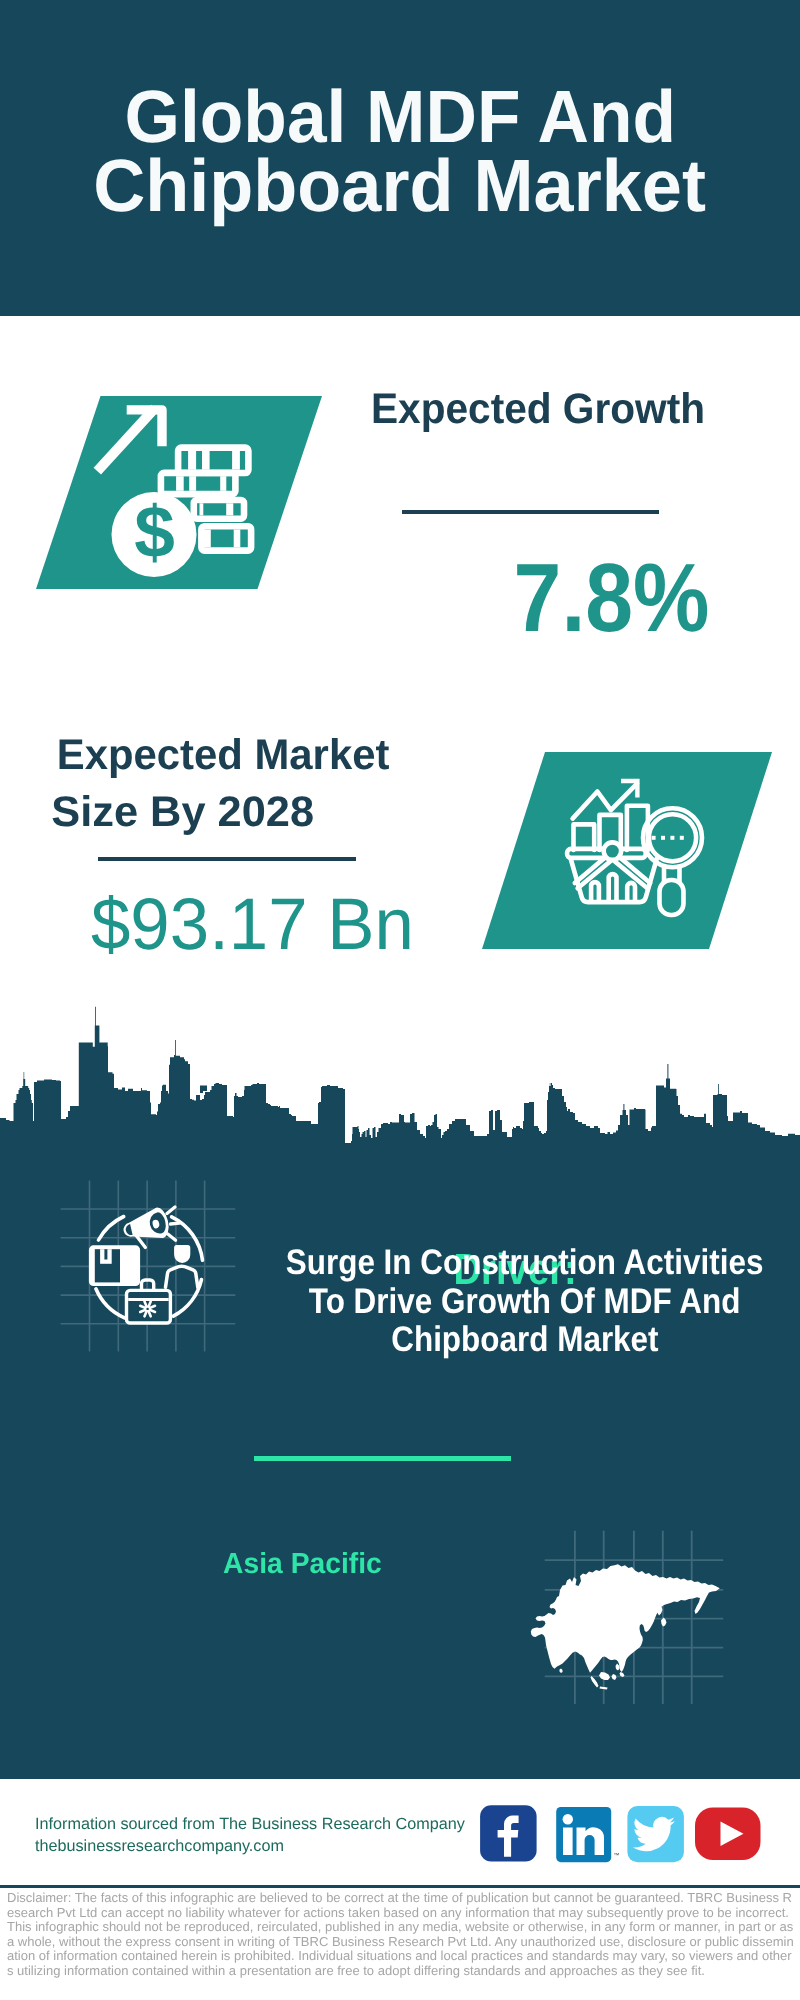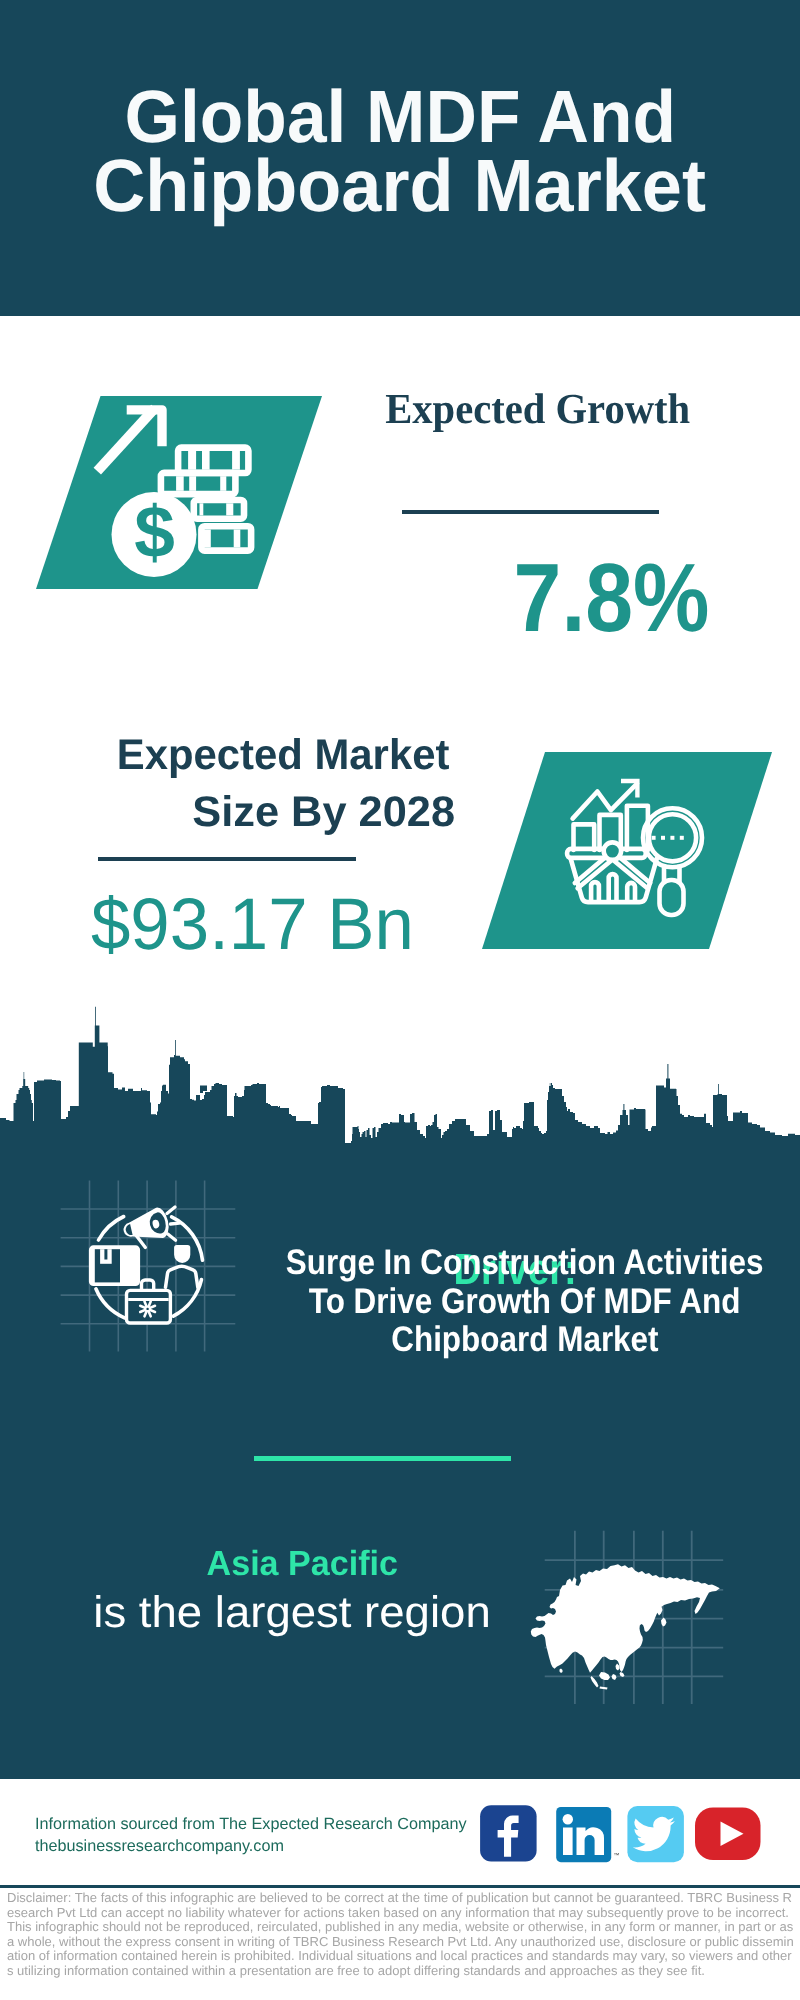--- a/index.html
+++ b/index.html
@@ -22,31 +22,31 @@
 
   
   .par{background:#1e948b;}
   .par1{left:36px;top:396px;width:286px;height:193px;
         clip-path:polygon(64.5px 0, 286px 0, 221.5px 193px, 0 193px);}
   .par2{left:482px;top:752px;width:290px;height:197px;
         clip-path:polygon(63px 0, 290px 0, 227px 197px, 0 197px);}
 
   
   .s1-title{left:338px;top:381px;width:400px;color:#1c4052;font-size:42.8px;font-weight:bold;
-            line-height:57px;text-align:center;font-family:Liberation Serif, serif;}
+            line-height:57px;text-align:center;}
   .s1-title .l1{transform:scaleX(0.949);}
   .s1-title .l2{transform:scaleX(0.983);}
   .s1-rule{left:402px;top:510px;width:257px;height:4px;background:#1c4052;}
   .s1-val{left:322px;top:551px;width:400px;color:#1e948b;font-size:97px;font-weight:bold;
           line-height:94px;text-align:right;}
   .s1-val .sq{transform:scaleX(0.886);}
 
   
   .s2-title{left:53px;top:727px;width:400px;color:#1c4052;font-size:42.8px;font-weight:bold;
-            line-height:57px;text-align:right;}
+            line-height:57px;text-align:left;}
   .s2-title .l1{transform:scaleX(0.978);}
   .s2-title .l2{transform:scaleX(1.013);}
   .s2-rule{left:98px;top:857px;width:258px;height:4px;background:#1c4052;}
   .s2-val{left:52px;top:888px;width:400px;color:#1e948b;font-size:73px;font-weight:normal;
           line-height:73px;text-align:center;}
   .s2-val .sq{transform:scaleX(0.970);}
 
   
   .darkbody{left:0;top:1148px;width:800px;height:631px;background:#17475a;}
   .skyline{left:0;top:1004px;width:800px;height:146px;}
@@ -54,21 +54,21 @@
   
   .driver-label{left:315px;top:1249px;width:400px;color:#2ee5a8;font-size:43.5px;font-weight:bold;
                 line-height:42px;text-align:center;}
   .driver-label .sq{transform:scaleX(0.880);}
   .driver-text{left:225px;top:1243px;width:600px;color:#ffffff;font-size:35.5px;font-weight:bold;
                line-height:38.5px;text-align:center;}
   .driver-text .sq{transform:scaleX(0.886);}
   .mid-rule{left:254px;top:1456px;width:257px;height:5px;background:#2ee5a8;}
 
   
-  .region-label{left:102px;top:1543px;width:400px;color:#2ee5a8;font-size:35px;font-weight:bold;
+  .region-label{left:102px;top:1543px;width:400px;color:#2ee5a8;font-size:29px;font-weight:bold;
                 line-height:42px;text-align:center;}
   .region-label .sq{transform:scaleX(0.974);}
   .region-text{left:92px;top:1588px;width:400px;color:#ffffff;font-size:44px;font-weight:normal;
                line-height:50px;text-align:center;}
   .region-text .sq{transform:scaleX(1.035);}
 
   
   .footer{left:0;top:1779px;width:800px;height:108px;background:#fff;}
   .src{left:35px;top:1813px;color:#1d6b5c;font-size:16.2px;line-height:22px;white-space:nowrap;}
   .socialsvg{left:0;top:0;}
@@ -220,41 +220,40 @@
   <div class="abs driver-label"><span class="sq">Driver:</span></div>
   <div class="abs driver-text">
     <div><span class="sq">Surge In Construction Activities</span></div>
     <div><span class="sq">To Drive Growth Of MDF And</span></div>
     <div><span class="sq">Chipboard Market</span></div>
   </div>
   <div class="abs mid-rule"></div>
 
   <div class="abs region-label"><span class="sq">Asia Pacific</span></div>
   <div class="abs region-text">
-    <div><span class="sq">is the largest region</span></div>
   </div>
   <svg class="abs icon4" width="800" height="2000" viewBox="0 0 800 2000" style="left:0;top:0;pointer-events:none">
       <g stroke="#41697c" stroke-width="1.8" fill="none">
         <path d="M574.9,1530.7 V1704.0"></path>
         <path d="M603.7,1530.7 V1704.0"></path>
         <path d="M633.9,1530.7 V1704.0"></path>
         <path d="M662.8,1530.7 V1704.0"></path>
         <path d="M691.7,1530.7 V1704.0"></path>
         <path d="M544.7,1560.1 H723.2"></path>
         <path d="M544.7,1589.8 H723.2"></path>
         <path d="M544.7,1618.7 H723.2"></path>
         <path d="M544.7,1647.6 H723.2"></path>
         <path d="M544.7,1676.4 H723.2"></path>
       </g>
       <path d="M559.0,1596.0 L560.0,1590.0 L562.5,1585.5 L565.5,1585.0 L567.0,1580.5 L570.0,1578.5 L572.0,1582.0 L574.0,1577.0 L576.5,1579.5 L575.5,1585.0 L578.5,1586.0 L581.0,1581.0 L580.0,1576.0 L583.0,1573.5 L586.0,1574.5 L589.0,1571.5 L592.5,1572.5 L596.0,1570.0 L599.5,1571.0 L603.0,1568.5 L607.0,1569.0 L610.5,1566.0 L614.5,1565.3 L618.0,1564.2 L621.5,1566.5 L625.0,1565.3 L628.5,1568.0 L632.0,1567.0 L635.0,1570.5 L638.5,1572.5 L642.0,1571.0 L645.5,1574.0 L649.0,1573.0 L652.5,1576.0 L656.0,1575.0 L659.5,1577.5 L663.0,1577.0 L666.5,1578.5 L670.0,1577.0 L673.5,1578.5 L677.0,1577.5 L680.5,1579.5 L684.0,1578.5 L687.5,1580.5 L691.0,1580.0 L694.5,1582.0 L698.0,1581.5 L701.5,1583.5 L705.0,1583.0 L708.5,1585.0 L712.0,1584.5 L715.5,1586.0 L719.8,1588.2 L716.0,1591.0 L712.0,1591.5 L709.0,1592.5 L707.0,1596.0 L705.0,1600.0 L702.5,1604.5 L700.0,1609.0 L697.5,1612.5 L695.5,1614.0 L694.5,1611.0 L696.5,1606.5 L699.0,1602.0 L700.0,1598.0 L697.0,1597.2 L693.0,1598.5 L689.0,1599.0 L685.0,1600.5 L681.0,1600.0 L677.5,1602.0 L674.0,1601.5 L670.5,1603.0 L667.0,1604.0 L664.0,1605.0 L661.3,1606.9 L659.5,1609.0 L658.0,1611.5 L656.5,1614.5 L655.0,1618.0 L653.8,1621.5 L652.0,1625.0 L650.0,1628.5 L648.0,1631.0 L646.0,1632.0 L644.5,1630.5 L644.0,1627.5 L643.0,1625.0 L641.3,1624.0 L639.8,1625.5 L639.5,1628.5 L640.0,1631.5 L641.0,1634.5 L642.5,1637.0 L642.8,1640.0 L642.0,1643.0 L641.0,1645.5 L639.5,1647.5 L637.5,1649.0 L635.0,1651.0 L632.5,1653.0 L630.0,1655.0 L628.0,1657.0 L626.5,1659.0 L625.6,1661.5 L625.0,1664.5 L624.0,1667.5 L623.0,1670.0 L621.5,1672.0 L620.0,1670.0 L619.5,1667.0 L619.0,1664.0 L618.0,1661.5 L616.5,1660.0 L614.5,1659.5 L612.5,1660.0 L610.5,1660.0 L608.5,1659.0 L606.5,1657.5 L604.5,1656.5 L602.5,1657.0 L600.5,1659.5 L598.5,1662.5 L596.5,1665.0 L594.0,1668.0 L592.0,1670.5 L590.0,1672.8 L588.5,1669.5 L587.0,1666.0 L585.5,1662.5 L584.0,1658.0 L582.0,1655.5 L580.0,1654.5 L577.5,1652.5 L575.0,1651.5 L572.5,1652.8 L570.0,1655.5 L567.5,1658.5 L565.0,1661.0 L562.5,1663.5 L560.0,1665.0 L557.0,1666.5 L554.5,1668.8 L552.5,1667.0 L551.0,1664.0 L550.0,1660.5 L549.0,1657.0 L548.0,1653.0 L547.0,1649.0 L546.0,1645.0 L545.5,1641.0 L545.0,1637.5 L543.5,1635.0 L541.5,1634.0 L538.0,1635.5 L535.5,1637.0 L533.0,1636.5 L531.3,1634.5 L530.8,1631.5 L532.0,1629.0 L534.5,1628.0 L537.0,1627.5 L539.5,1628.0 L542.0,1627.5 L544.0,1626.0 L545.5,1623.5 L544.5,1621.0 L542.0,1620.5 L539.5,1621.0 L537.0,1620.5 L535.5,1618.5 L537.0,1616.5 L539.5,1616.0 L542.0,1616.5 L544.5,1616.0 L546.5,1614.5 L548.5,1613.0 L551.0,1613.5 L553.0,1615.0 L555.0,1614.0 L556.0,1611.5 L555.0,1609.0 L553.0,1608.0 L551.0,1608.5 L549.5,1607.0 L550.5,1604.5 L552.5,1603.5 L554.5,1602.0 L556.0,1599.5 L557.0,1597.0 Z M659.5,1604.0 L661.5,1606.5 L662.5,1610.0 L661.0,1613.5 L659.0,1615.5 L657.5,1613.0 L657.0,1609.5 L657.5,1606.0 Z M663.5,1617.5 L665.5,1619.5 L666.5,1622.5 L665.0,1625.5 L663.0,1626.5 L661.5,1624.0 L661.0,1620.5 Z M561.0,1668.5 L562.5,1670.0 L562.5,1672.0 L561.0,1673.0 L559.5,1671.5 L559.5,1669.5 Z M591.5,1676.0 L594.5,1679.0 L597.0,1682.5 L598.5,1686.0 L597.0,1687.5 L594.5,1684.5 L592.0,1681.0 L590.5,1677.5 Z M600.0,1686.5 L604.0,1687.0 L607.5,1687.5 L607.0,1689.5 L603.0,1689.0 L599.5,1688.5 Z M601.0,1672.0 L605.0,1672.5 L608.5,1674.5 L610.0,1677.5 L608.0,1680.0 L604.5,1680.0 L601.0,1678.5 L599.0,1675.5 Z M613.0,1674.0 L615.5,1675.0 L616.5,1677.5 L615.0,1680.0 L612.5,1679.0 L611.5,1676.5 Z M617.0,1663.5 L619.0,1665.5 L619.5,1668.5 L618.0,1670.5 L616.0,1669.0 L615.5,1666.0 Z M620.5,1672.0 L623.0,1673.0 L624.5,1675.5 L623.0,1677.0 L620.5,1676.0 L619.5,1673.5 Z" fill="#fff"></path>
     </svg>
 
   <div class="abs footer"></div>
   <div class="abs src">
-    <div>Information sourced from The Expected Research Company</div>
+    <div>Information sourced from The Business Research Company</div>
     <div>thebusinessresearchcompany.com</div>
   </div>
   <svg class="abs socialsvg" width="800" height="2000" viewBox="0 0 800 2000" style="left:0;top:0;pointer-events:none">
       <g>
         <rect x="480.1" y="1805.2" width="56.5" height="56.3" rx="11" fill="#1b4490"></rect>
         <path d="M518.6,1815.5 h-6.0 a8.6,8.6 0 0 0 -8.6,8.6 v6.0 h-6.4 v7.5 h6.4 v19.2 h7.1 v-19.2 h6.6 l0.6,-7.5 h-7.2 v-4.6 a2.6,2.6 0 0 1 2.6,-2.6 h4.9 Z" fill="#fff"></path>
       </g>
       <g>
         <rect x="556.2" y="1807.0" width="55.0" height="55.2" rx="4.6" fill="#0b7bb5"></rect>
         <circle cx="567.8" cy="1819.3" r="5.2" fill="#fff"></circle>

